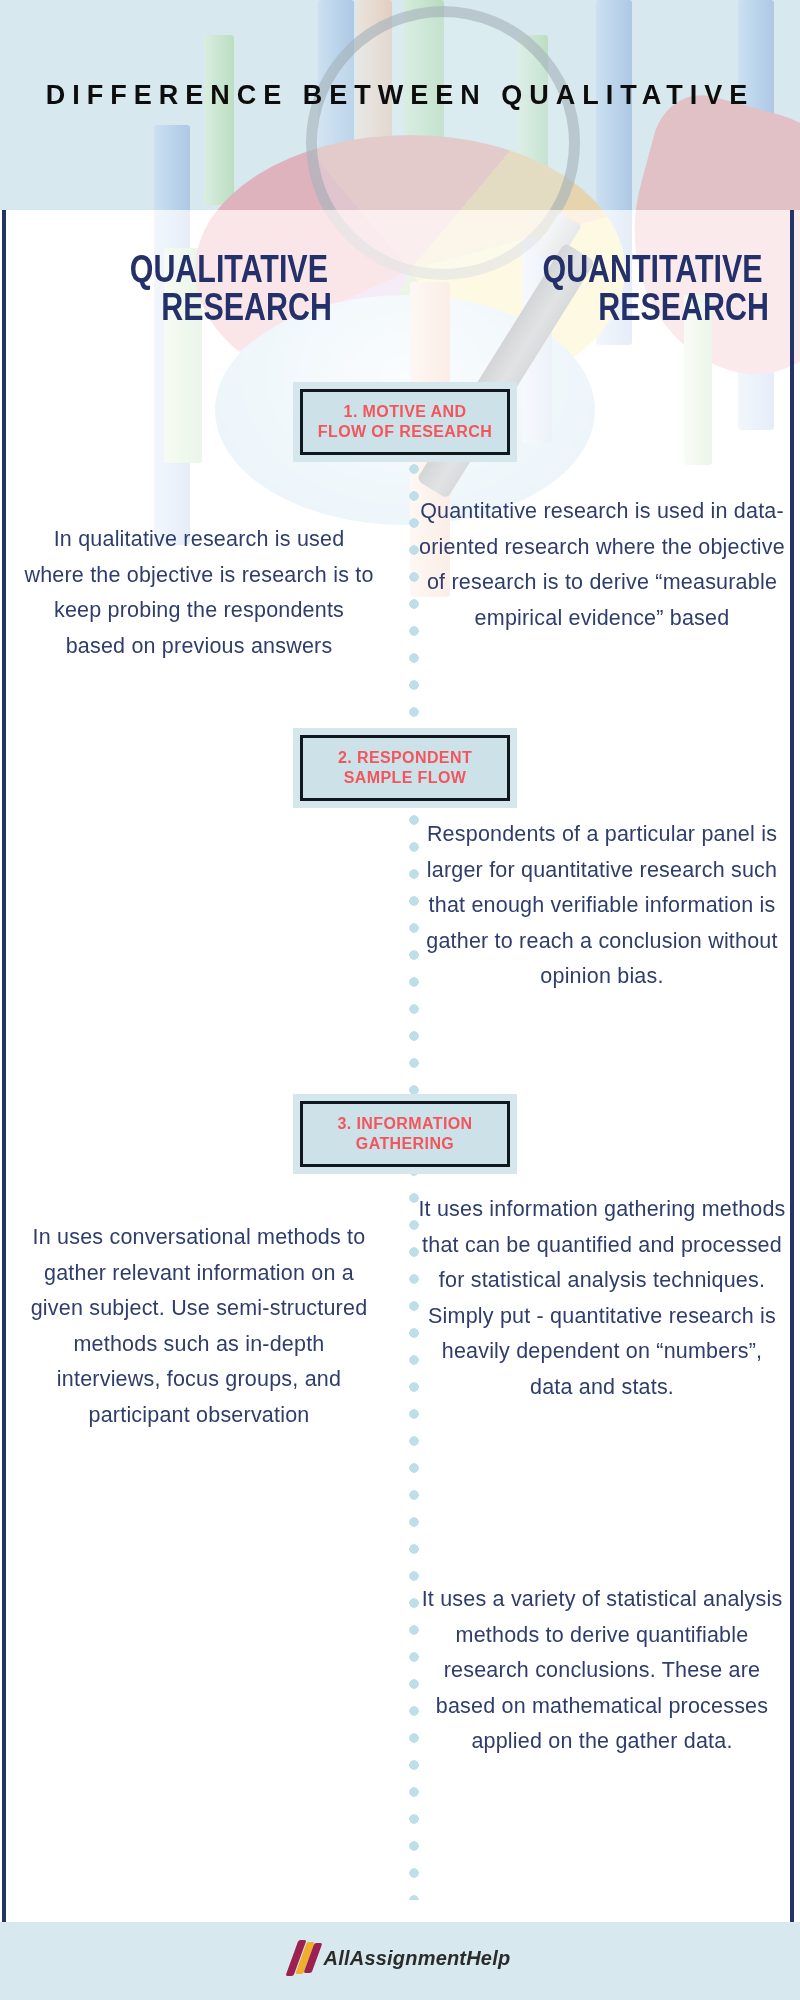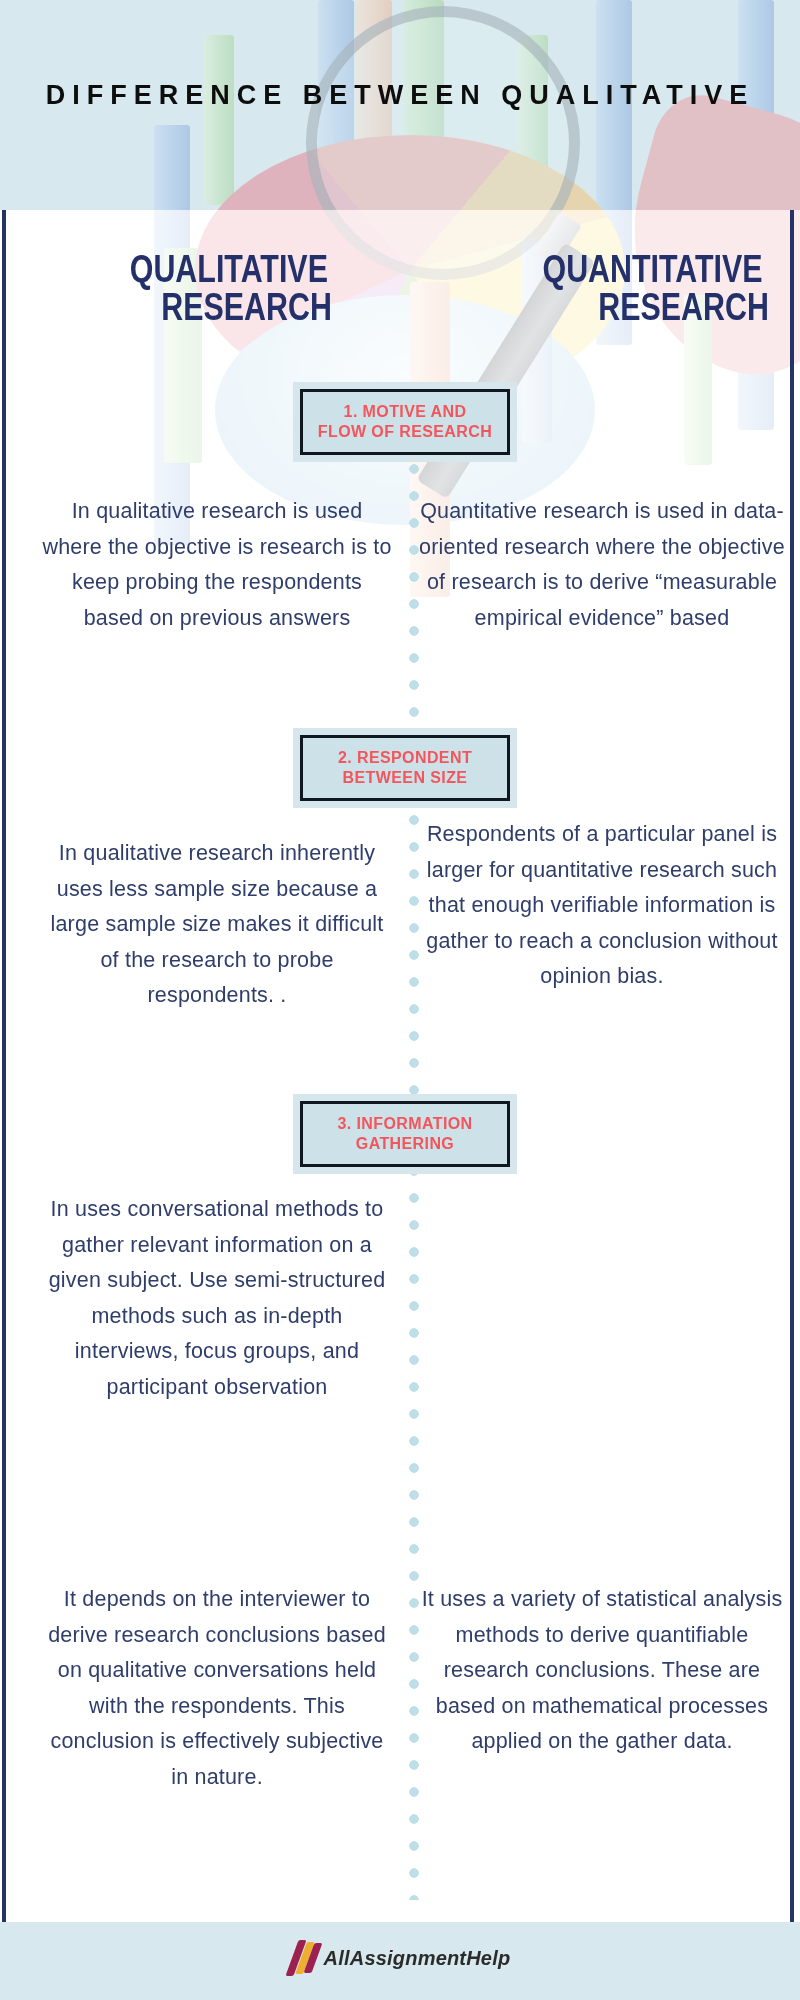--- a/index.html
+++ b/index.html
@@ -53,21 +53,21 @@
     text-align:center;color:#f2555c;font-weight:bold;
     font-size:16px;line-height:20px;padding:10px 4px;letter-spacing:.4px;
   }
   .badge-4 .badge-inner{font-size:14px;line-height:19px;padding:11px 2px;}
   .b1{top:382px;} .b2{top:728px;} .b3{top:1094px;} .b4{top:1465px;}
   
   .cell{
     position:absolute;z-index:3;text-align:center;color:#2f3d6b;
     font-size:21.5px;line-height:35.5px;letter-spacing:.2px;
   }
-  .cell-left{left:42px;width:350px;}
+  .cell-left{left:24px;width:350px;margin-top:28px;}
   .cell-right{left:418px;width:368px;}
   .s1l{top:494px;} .s1r{top:494px;}
   .s2l{top:836px;} .s2r{top:817px;}
   .s3l{top:1192px;} .s3r{top:1192px;}
   .s4l{top:1582px;} .s4r{top:1582px;}
   
   .logo{
     position:absolute;left:0;top:1936px;width:800px;height:44px;z-index:3;
     display:flex;align-items:center;justify-content:center;gap:4px;
   }
@@ -152,35 +152,34 @@
       <div>1.  MOTIVE AND</div>
       <div>FLOW OF RESEARCH</div>
     </div>
   </div>
   <div class="cell cell-left s1l">In qualitative research is used where the objective is research is to keep probing the respondents based on previous answers</div>
   <div class="cell cell-right s1r">Quantitative research is used in data-oriented research where the objective of research is to derive “measurable empirical evidence” based</div>
 
   <div class="badge b2">
     <div class="badge-inner">
       <div>2.  RESPONDENT</div>
-      <div>BETWEEN SIZE</div>
+      <div>SAMPLE FLOW</div>
     </div>
   </div>
-  <div class="cell cell-left s2l">In qualitative research inherently uses less sample size because a large sample size makes it difficult of the research to probe respondents. .</div>
   <div class="cell cell-right s2r">Respondents of a particular panel is larger for quantitative research such that enough verifiable information is gather to reach a conclusion without opinion bias.</div>
 
   <div class="badge b3">
     <div class="badge-inner">
       <div>3.  INFORMATION</div>
       <div>GATHERING</div>
     </div>
   </div>
   <div class="cell cell-left s3l">In uses conversational methods to gather relevant information on a given subject. Use semi-structured methods such as in-depth interviews, focus groups, and participant observation</div>
+  <div class="cell cell-right s3r">It uses information gathering methods that can be quantified and processed for statistical analysis techniques. Simply put - quantitative research is heavily dependent on “numbers”, data and stats.</div>
 
-  <div class="cell cell-left s4l">It depends on the interviewer to derive research conclusions based on qualitative conversations held with the respondents. This conclusion is effectively subjective in nature.</div>
   <div class="cell cell-right s4r">It uses a variety of statistical analysis methods to derive quantifiable research conclusions. These are based on mathematical processes applied on the gather data.</div>
 
   <div class="logo">
     <span class="logo-icon">
       <span class="logo-slash slash-maroon1"></span>
       <span class="logo-slash slash-gold"></span>
       <span class="logo-slash slash-maroon2"></span>
     </span>
     <span class="logo-text">AllAssignmentHelp</span>
   </div>

